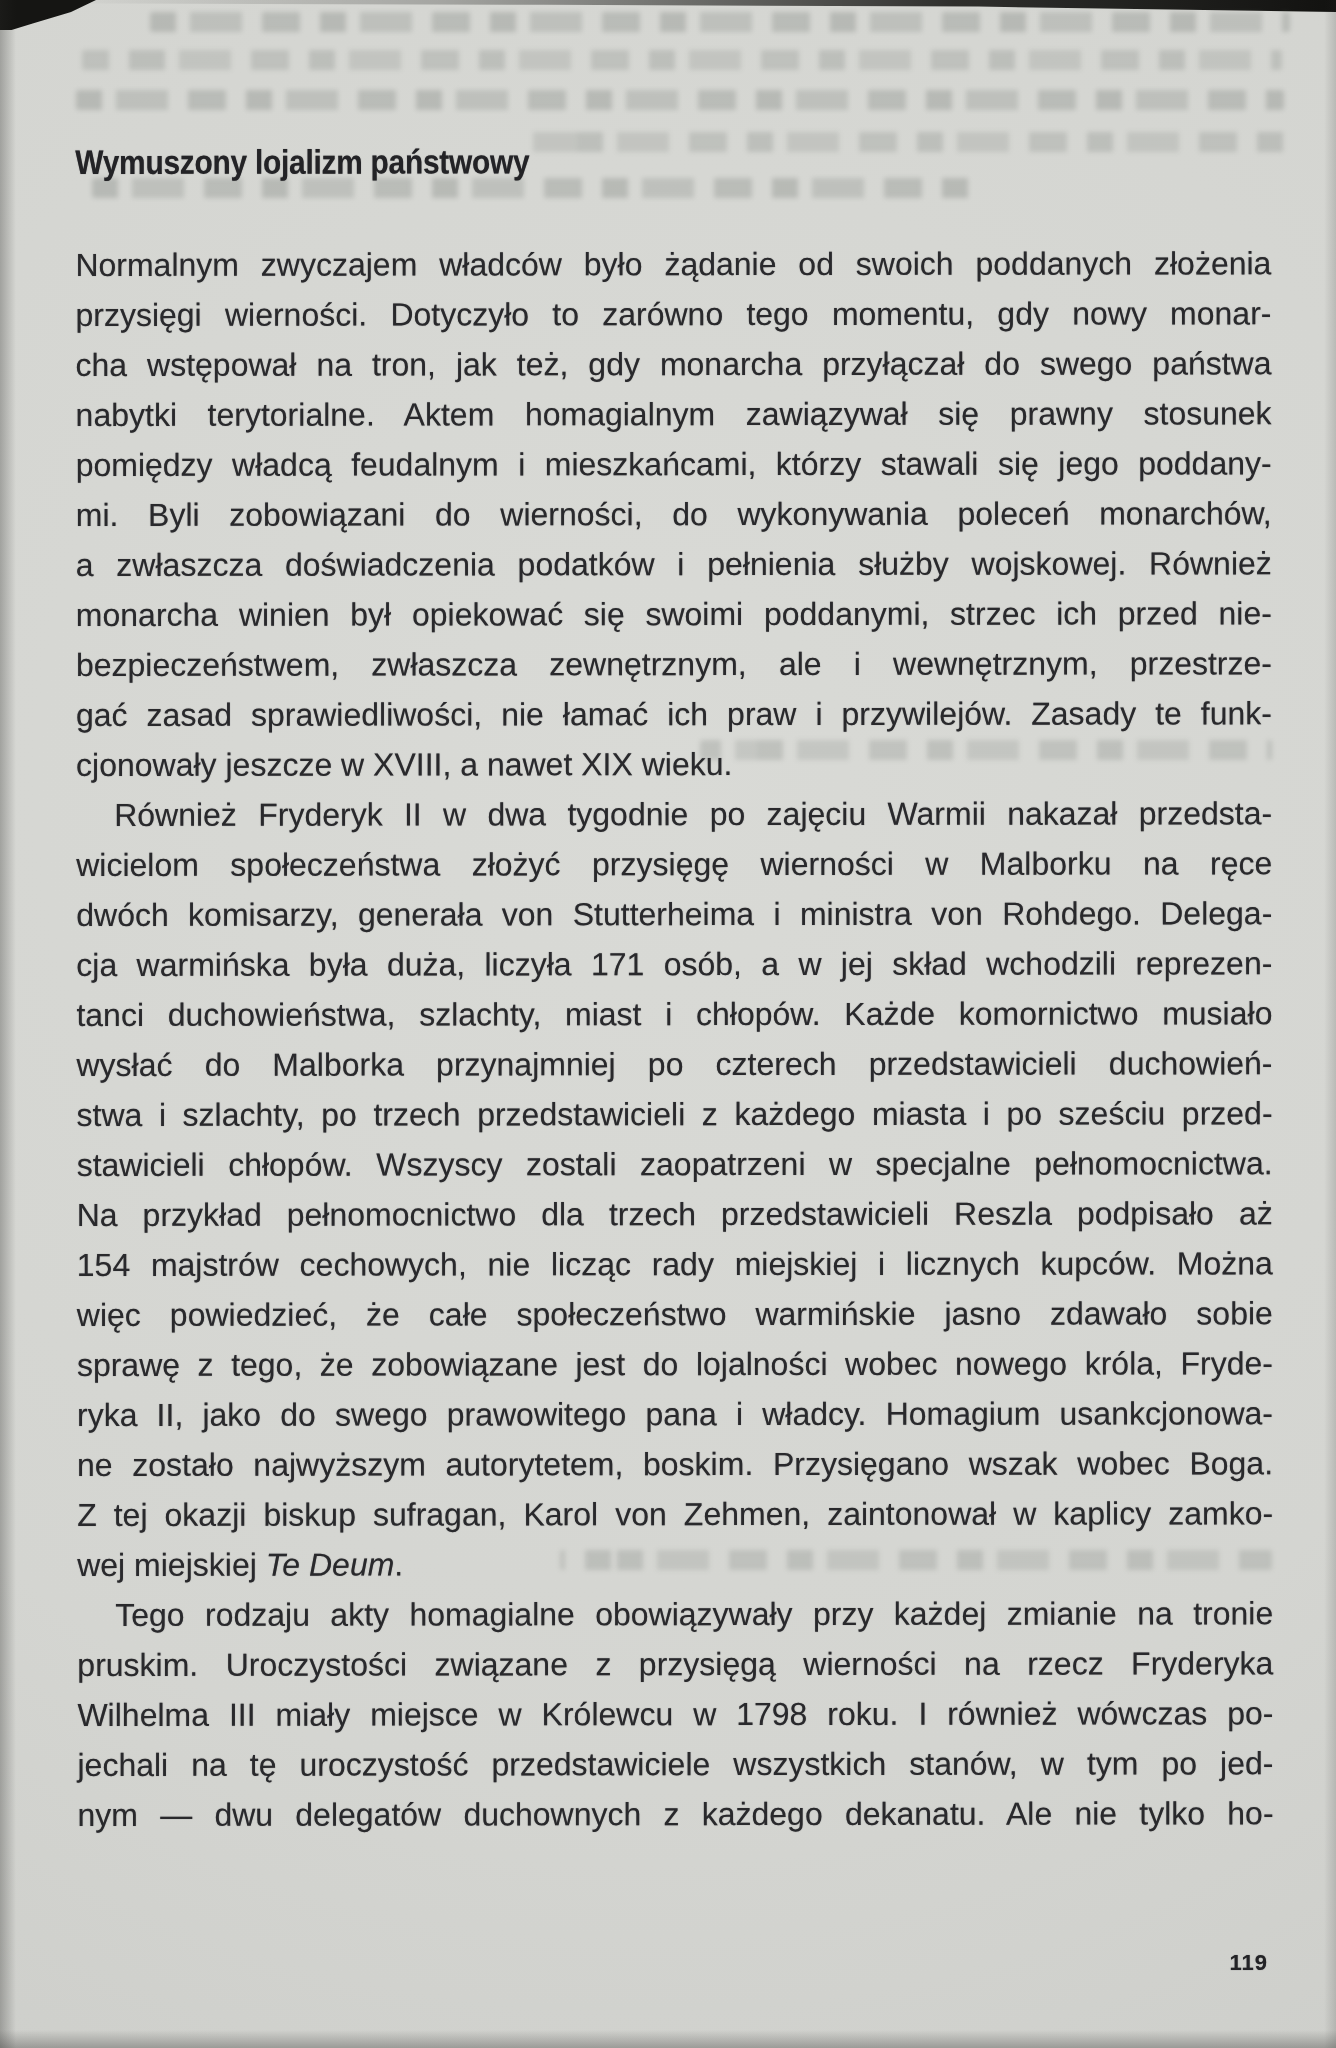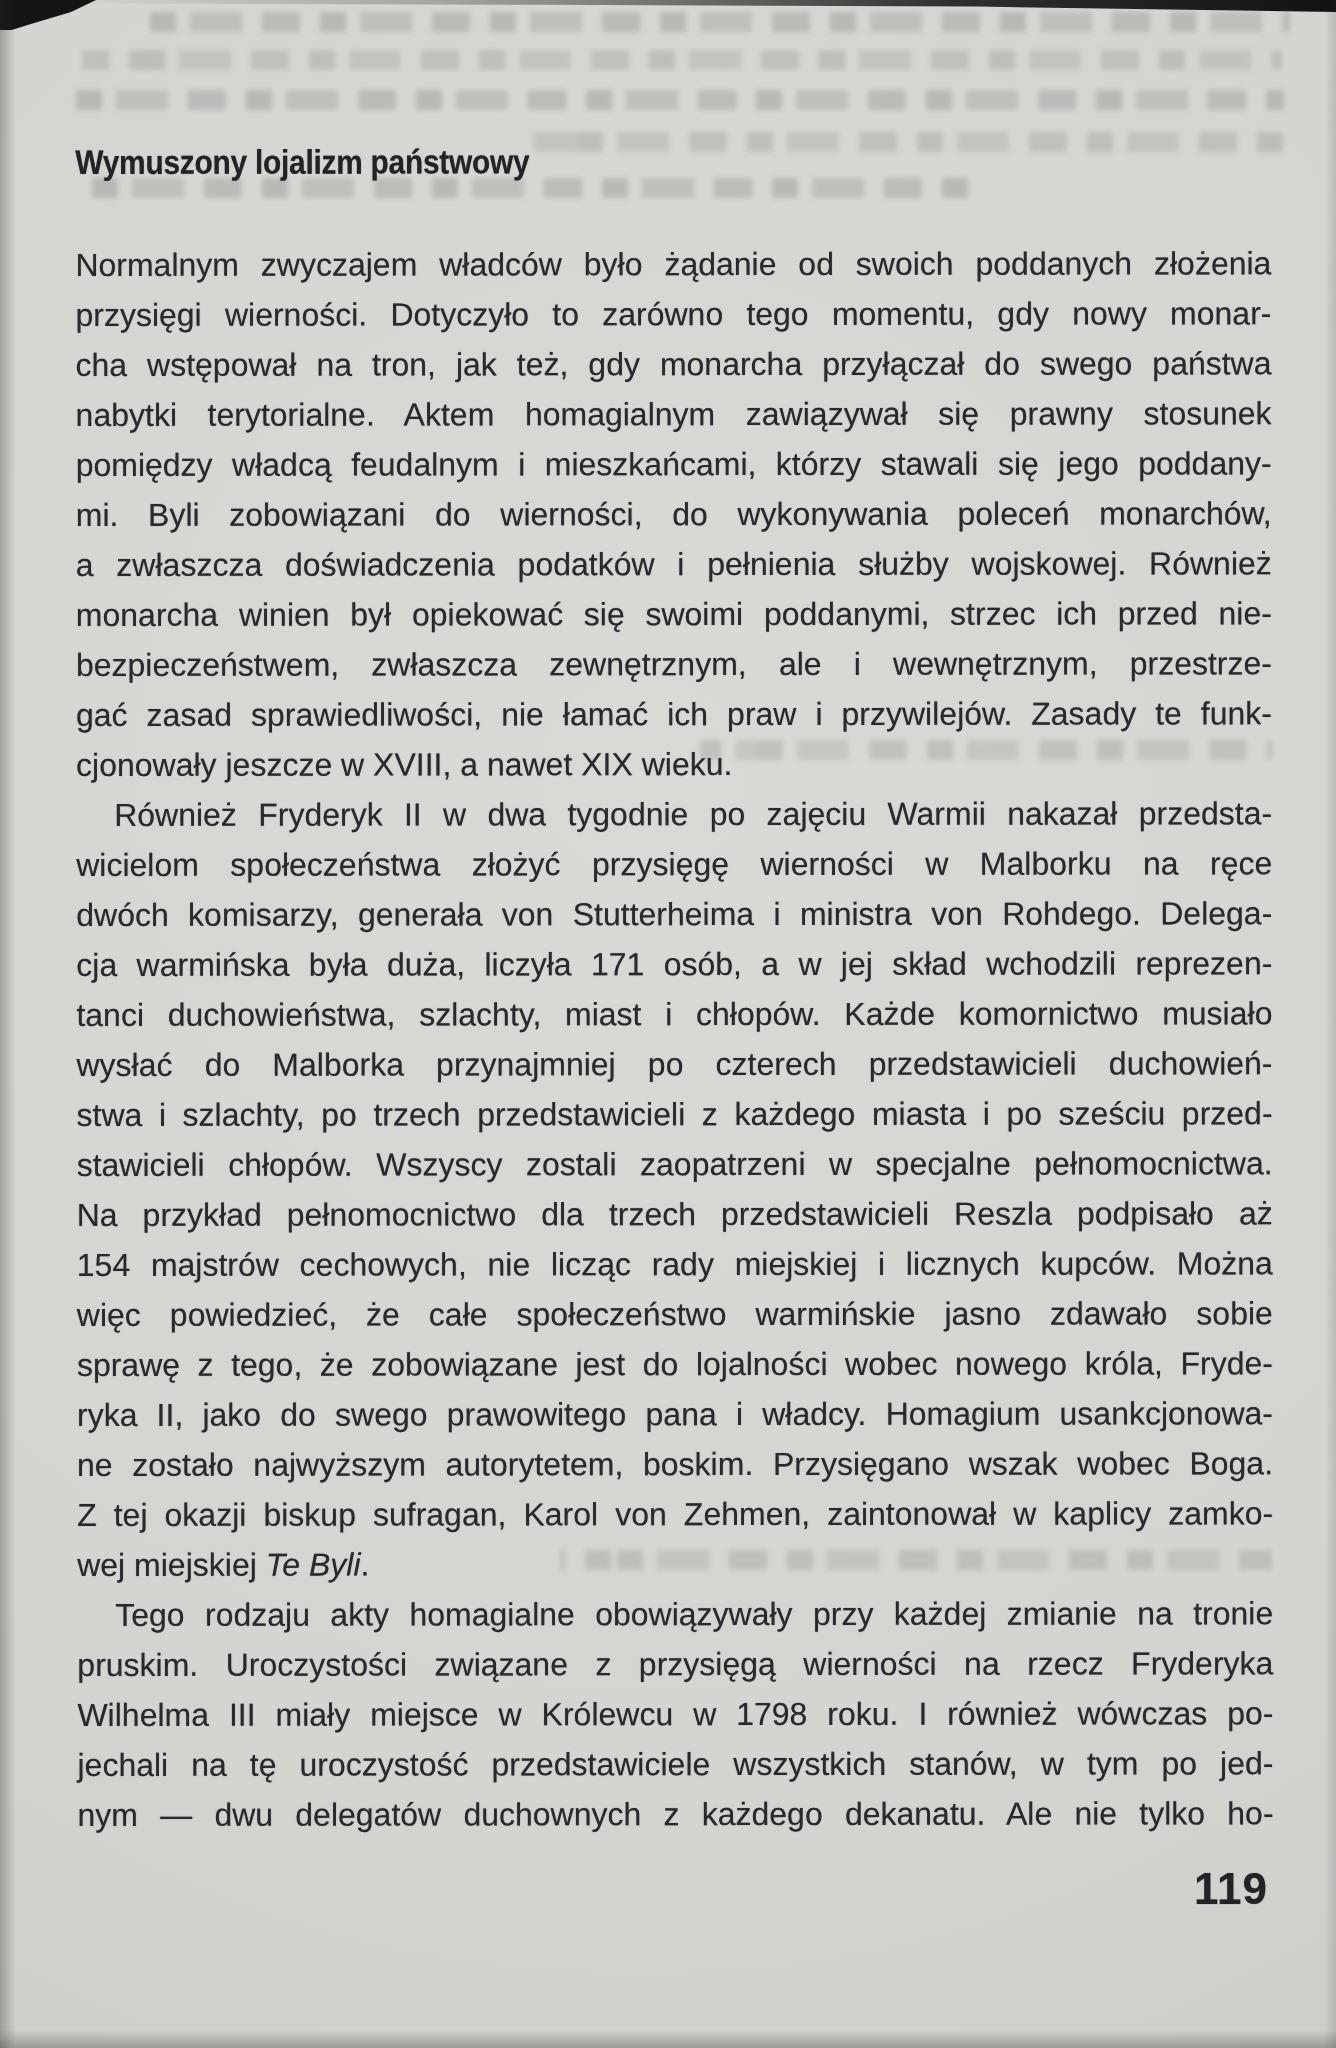--- a/index.html
+++ b/index.html
@@ -64,22 +64,22 @@
     color:#29292c;
     text-shadow:0 0 1px rgba(41,41,46,.5);
   }
   .para { margin:0; }
   .line { text-align:justify; text-align-last:justify; }
   .line.short { text-align-last:left; }
   .line.indent { text-indent:38px; }
   .italic { font-style:italic; }
 
   .page-num {
-    position:absolute; top:1864px; right:68px;
-    font-size:44px; font-weight:bold; color:#232326;
+    position:absolute; top:1950px; right:68px;
+    font-size:22px; font-weight:bold; color:#232326;
     text-shadow:0 0 1px rgba(35,35,40,.55);
     letter-spacing:1px;
   }
 </style>
 </head>
 <body>
 
 <div class="photo">
 
   <div class="edge-top-left"></div>
@@ -125,21 +125,21 @@
         <div class="line">wysłać do Malborka przynajmniej po czterech przedstawicieli duchowień-</div>
         <div class="line">stwa i szlachty, po trzech przedstawicieli z każdego miasta i po sześciu przed-</div>
         <div class="line">stawicieli chłopów. Wszyscy zostali zaopatrzeni w specjalne pełnomocnictwa.</div>
         <div class="line">Na przykład pełnomocnictwo dla trzech przedstawicieli Reszla podpisało aż</div>
         <div class="line">154 majstrów cechowych, nie licząc rady miejskiej i licznych kupców. Można</div>
         <div class="line">więc powiedzieć, że całe społeczeństwo warmińskie jasno zdawało sobie</div>
         <div class="line">sprawę z tego, że zobowiązane jest do lojalności wobec nowego króla, Fryde-</div>
         <div class="line">ryka II, jako do swego prawowitego pana i władcy. Homagium usankcjonowa-</div>
         <div class="line">ne zostało najwyższym autorytetem, boskim. Przysięgano wszak wobec Boga.</div>
         <div class="line">Z tej okazji biskup sufragan, Karol von Zehmen, zaintonował w kaplicy zamko-</div>
-        <div class="line short"><span>wej miejskiej </span><span class="italic">Te Byli</span><span>.</span></div>
+        <div class="line short"><span>wej miejskiej </span><span class="italic">Te Deum</span><span>.</span></div>
       </div>
 
       <div class="para">
         <div class="line indent">Tego rodzaju akty homagialne obowiązywały przy każdej zmianie na tronie</div>
         <div class="line">pruskim. Uroczystości związane z przysięgą wierności na rzecz Fryderyka</div>
         <div class="line">Wilhelma III miały miejsce w Królewcu w 1798 roku. I również wówczas po-</div>
         <div class="line">jechali na tę uroczystość przedstawiciele wszystkich stanów, w tym po jed-</div>
         <div class="line">nym — dwu delegatów duchownych z każdego dekanatu. Ale nie tylko ho-</div>
       </div>
 

